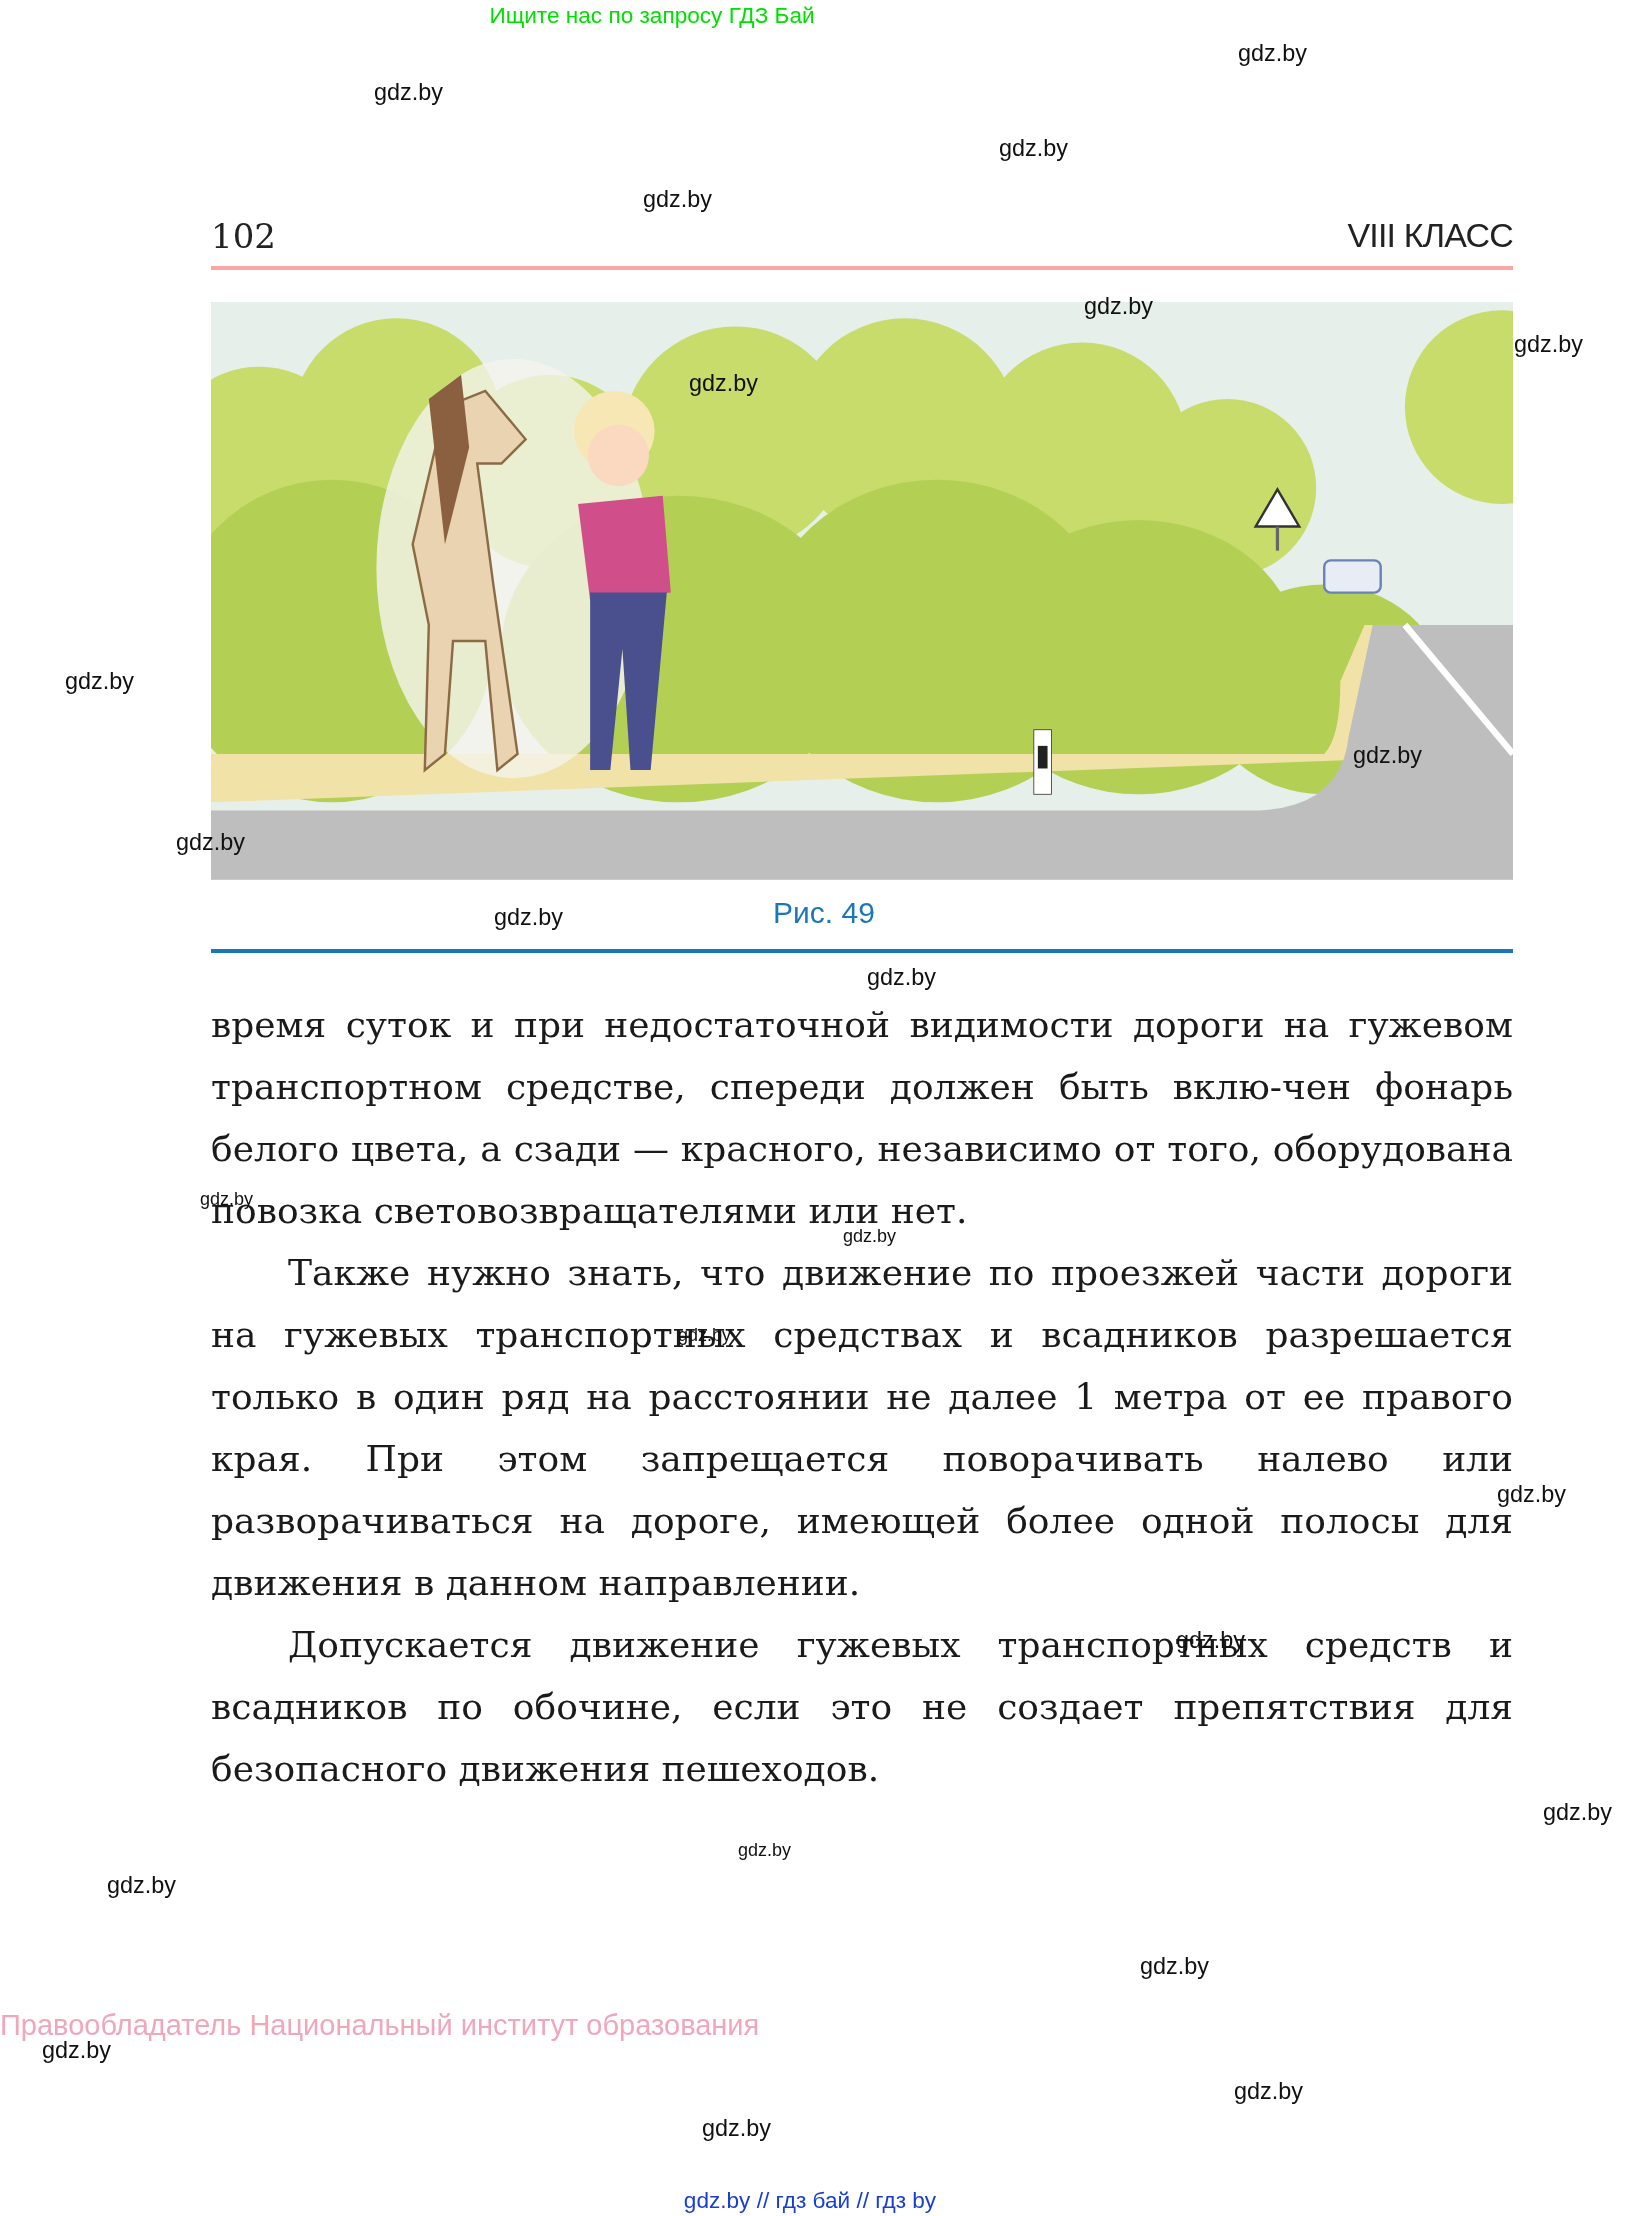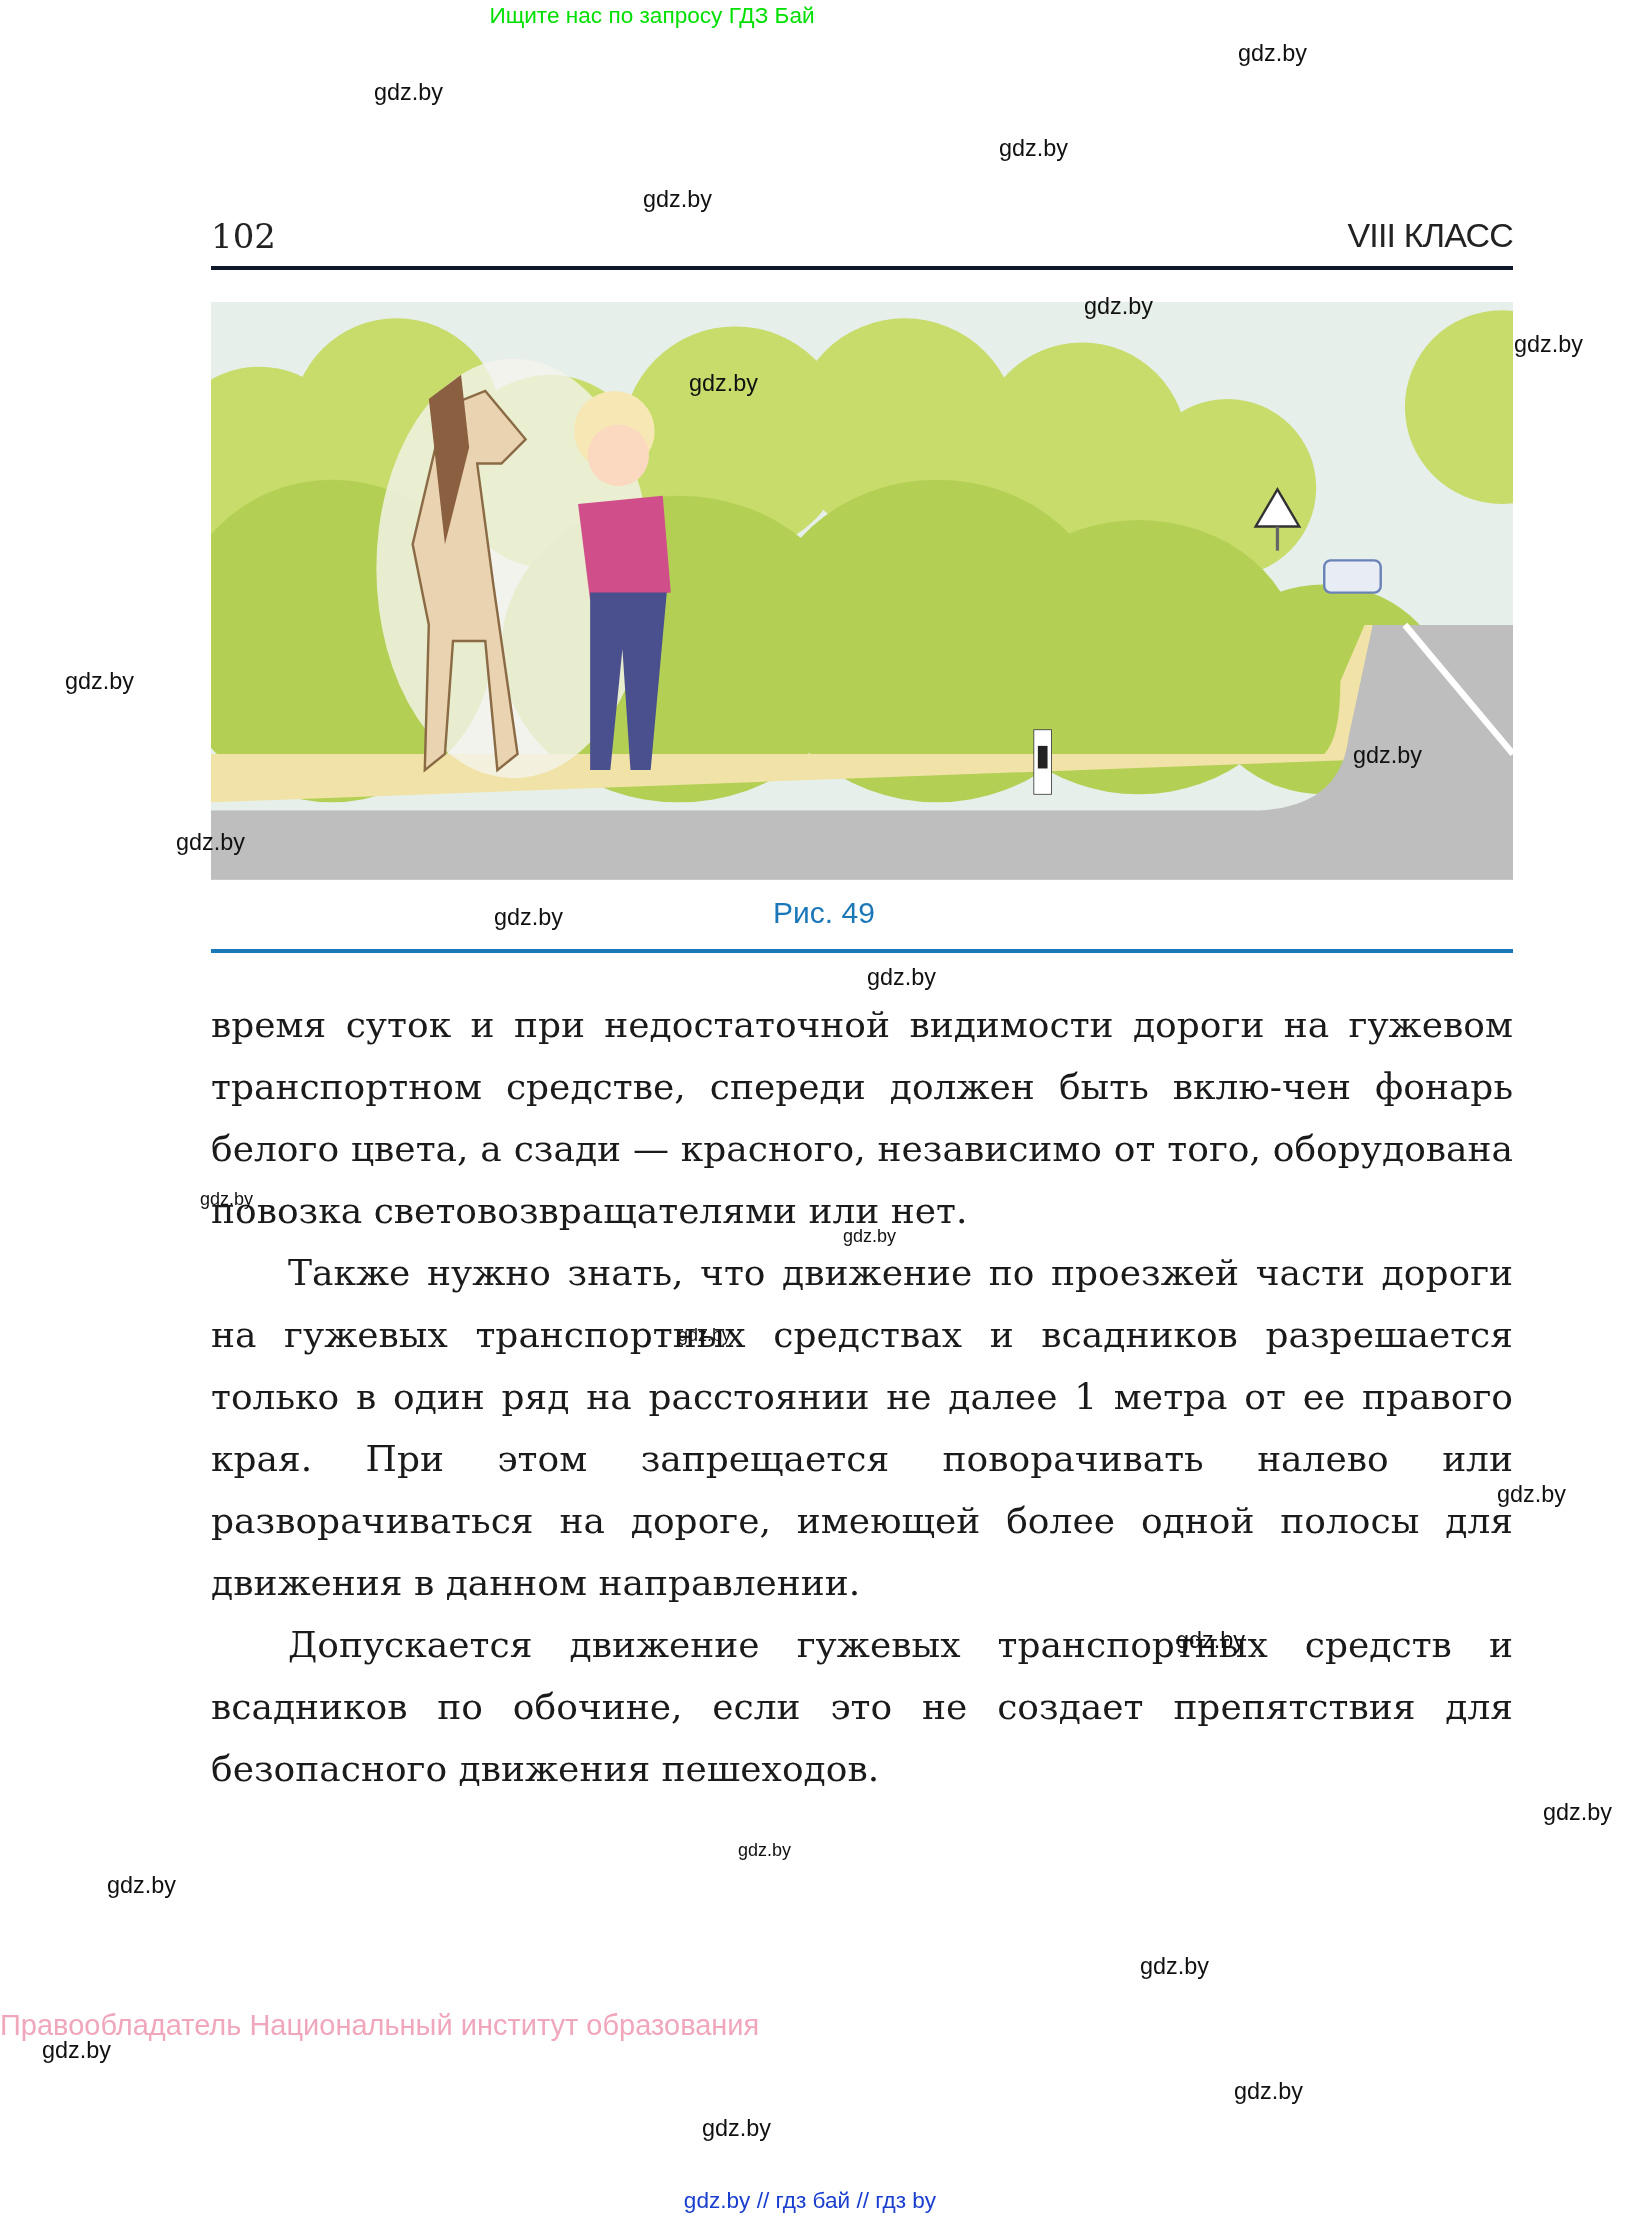--- a/index.html
+++ b/index.html
@@ -1,21 +1,21 @@
 <!DOCTYPE html>
 <html style="font-size:13px"><head>
 <meta charset="utf-8">
 <style>
   html,body{margin:0;padding:0;background:#fff;}
   body{width:1648px;height:2216px;position:relative;overflow:hidden;font-family:"Liberation Sans",sans-serif;}
   .abs{position:absolute;}
   .top-banner{left:0;width:1304px;top:3.2px;text-align:center;color:#00e000;font-size:22.6px;}
   .wm{font-size:23.4px;color:#111;}
   .wm-sm{font-size:18px;color:#111;}
-  .running-head{left:211px;width:1302px;top:216px;height:50px;border-bottom:4px solid #0f172a;}
+  .running-head{left:211px;width:1302px;top:216px;height:50px;border-bottom:4px solid #fca5a5;}
   .page-num{position:absolute;left:0;top:0;font-family:"DejaVu Serif",serif;font-size:34px;color:#222;}
   .grade{position:absolute;right:0;top:0;font-size:34px;color:#222;letter-spacing:-0.8px;}
   .figure{left:211px;top:302px;width:1302px;height:578px;overflow:hidden;background:#e6efe9;}
   .caption{left:0;width:1648px;top:896px;text-align:center;color:#1a78b8;font-size:30px;}
   .rule{left:211px;width:1302px;top:949px;height:4px;background:#1a78b8;}
   .body-text{left:211px;width:1302px;top:994px;font-family:"DejaVu Serif",serif;font-size:36px;line-height:62px;color:#1a1a1a;text-align:justify;}
   .body-text p{margin:0;}
   .body-text p.indent{text-indent:77px;}
   .copyright{left:0;width:1648px;top:2009px;text-align:left;color:#f0a6bb;font-size:29px;}
   .footer{left:0;width:1620px;top:2188px;text-align:center;color:#1a3fcf;font-size:22.6px;}

